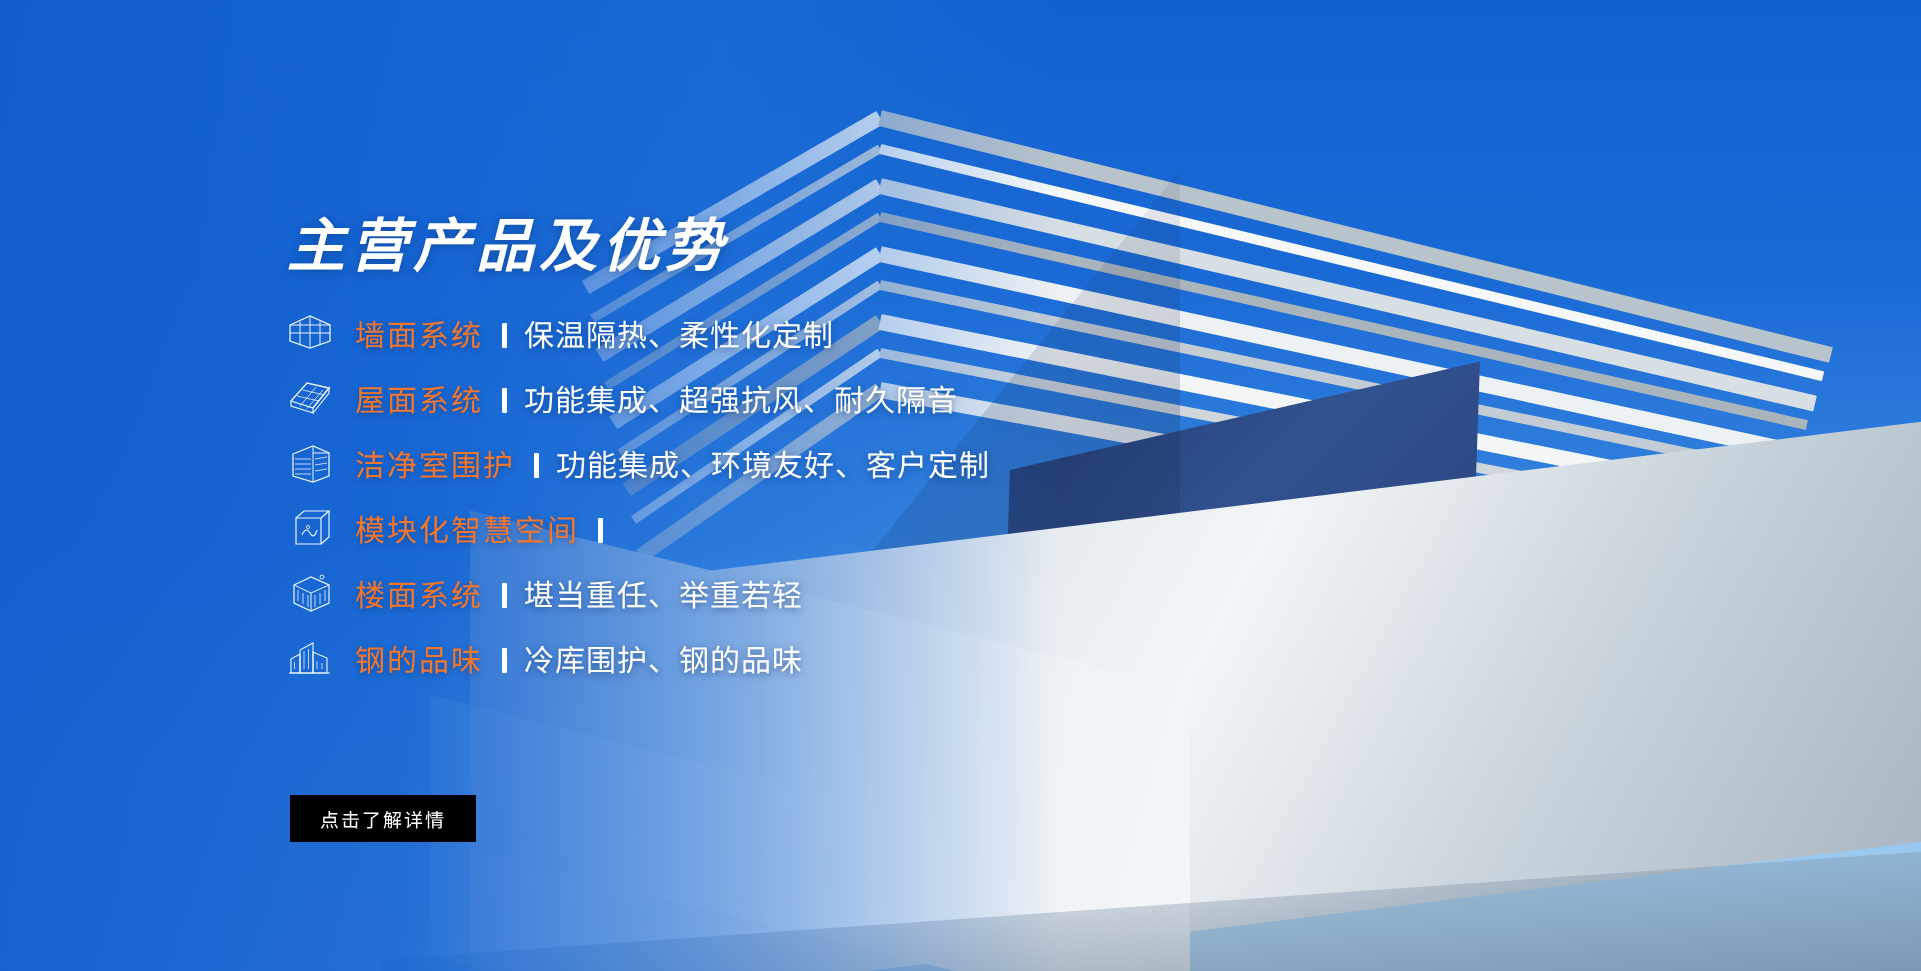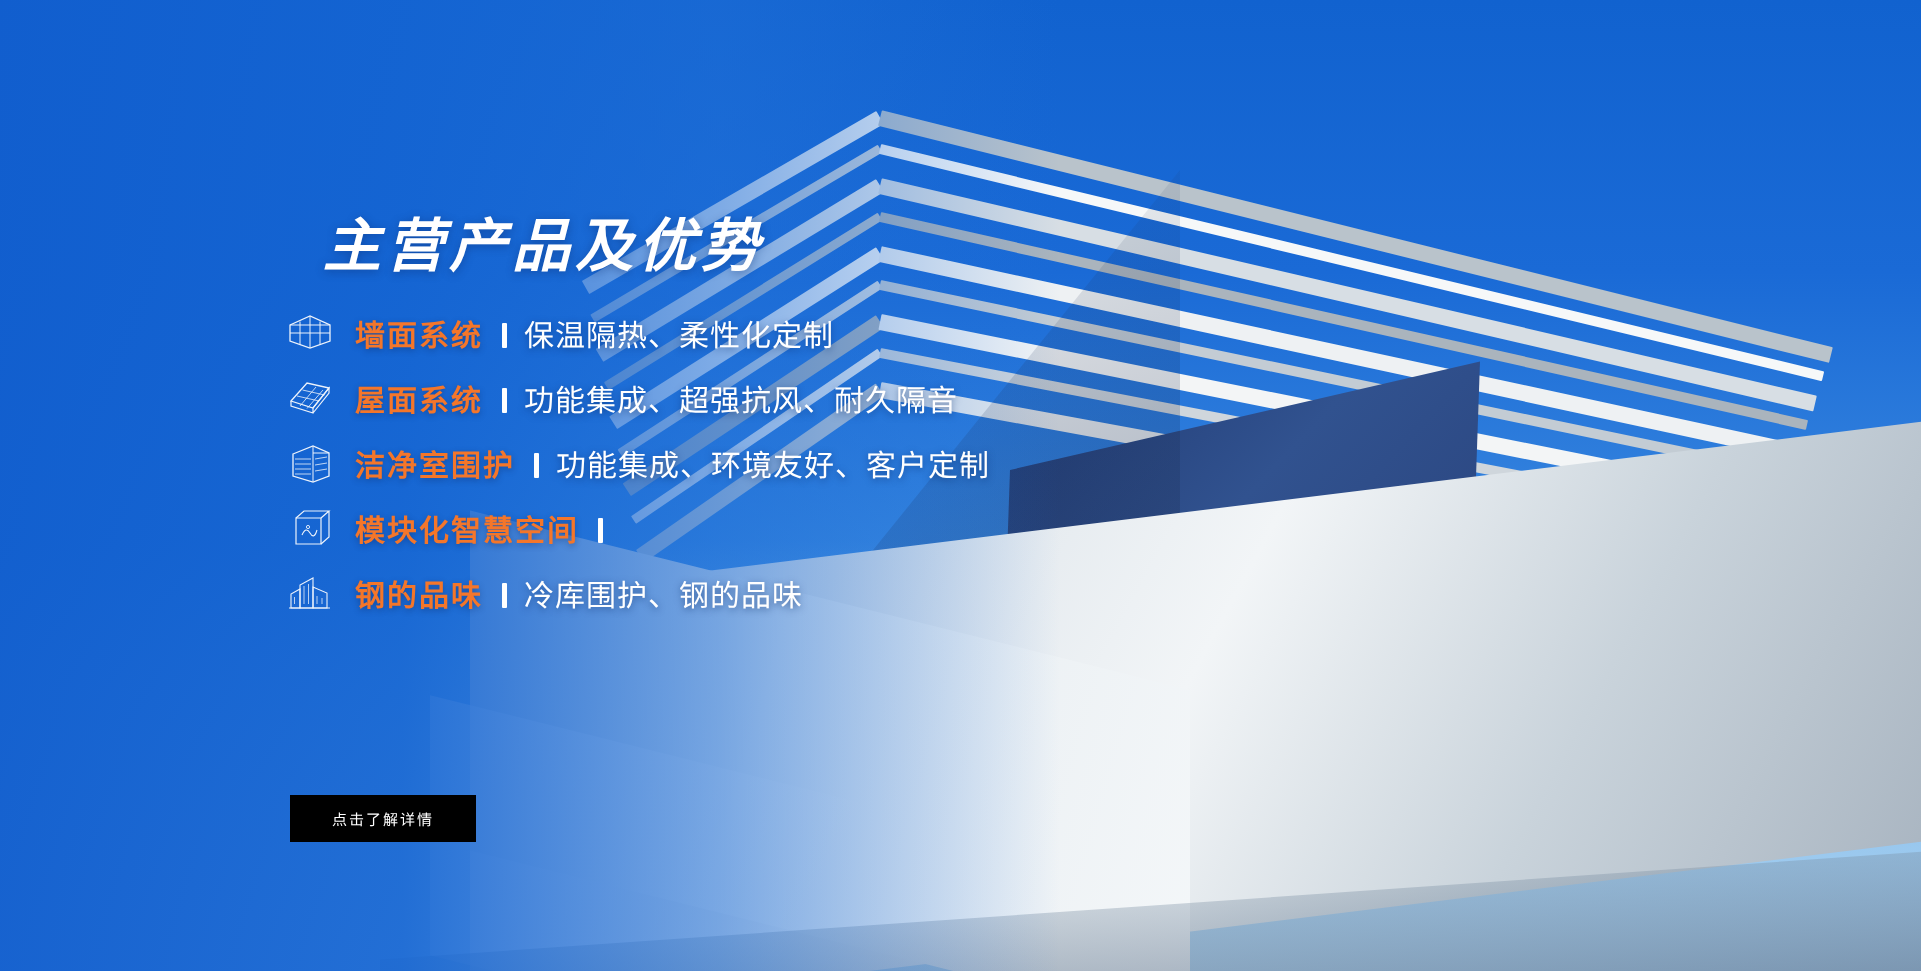--- a/index.html
+++ b/index.html
@@ -86,52 +86,51 @@
 
   
   .content{position:absolute;left:0;top:0;width:1100px;height:971px;}
 
   .headline{
     position:absolute;left:287px;top:199px;
     font-size:58px;font-weight:bold;color:#ffffff;
     letter-spacing:5px;font-style:italic;
     text-shadow:0 2px 10px rgba(10,45,110,.45);
     white-space:nowrap;
-    margin-left:36px;
   }
 
   .list{position:absolute;left:287px;top:300px;width:820px;}
 
   .row{
     display:flex;align-items:center;height:65px;white-space:nowrap;
   }
   .ico{
     width:46px;height:46px;flex:0 0 46px;margin-right:22px;
     display:flex;align-items:center;justify-content:center;
     opacity:.92;
   }
   .ico svg{display:block;}
   .cat{
-    font-size:30px;font-weight:bold;color:#f4762a;letter-spacing:2px;
+    font-size:30px;font-weight:normal;color:#f4762a;letter-spacing:2px;
     text-shadow:0 2px 6px rgba(10,40,100,.45);
   }
   .sep{
     display:inline-block;width:5px;height:25px;background:#ffffff;
     margin:0 17px 0 19px;position:relative;top:3px;border-radius:1px;
   }
   .desc{
     font-size:30px;color:#ffffff;letter-spacing:1px;
     text-shadow:0 2px 7px rgba(10,40,100,.55);
   }
 
   .cta{
     position:absolute;left:290px;top:795px;
     width:186px;height:47px;
     background:#000000;color:#ffffff;border:0;
-    font-size:15px;letter-spacing:2px;cursor:pointer;
+    font-size:19px;letter-spacing:2px;cursor:pointer;
     font-family:"DejaVu Sans","Liberation Sans",sans-serif;
     display:flex;align-items:center;justify-content:center;
   }
 </style>
 </head>
 <body>
 
 <div class="stage">
 
   <div class="photo">
@@ -210,20 +209,30 @@
             <svg width="46" height="46" viewBox="0 0 46 46">
               <use href="#ic-modular-smart-space-icon"></use>
             </svg>
           </span>
           <span class="cat">模块化智慧空间</span>
           <span class="sep"></span>
         </div>
         <div class="row">
           <span class="ico">
             <svg width="46" height="46" viewBox="0 0 46 46">
+              <use href="#ic-floor-system-icon"></use>
+            </svg>
+          </span>
+          <span class="cat">楼面系统</span>
+          <span class="sep"></span>
+          <span class="desc">堪当重任、举重若轻</span>
+        </div>
+        <div class="row">
+          <span class="ico">
+            <svg width="46" height="46" viewBox="0 0 46 46">
               <use href="#ic-engineering-service-icon"></use>
             </svg>
           </span>
           <span class="cat">钢的品味</span>
           <span class="sep"></span>
           <span class="desc">冷库围护、钢的品味</span>
         </div>
       </div>
 
     <button class="cta">点击了解详情</button>

